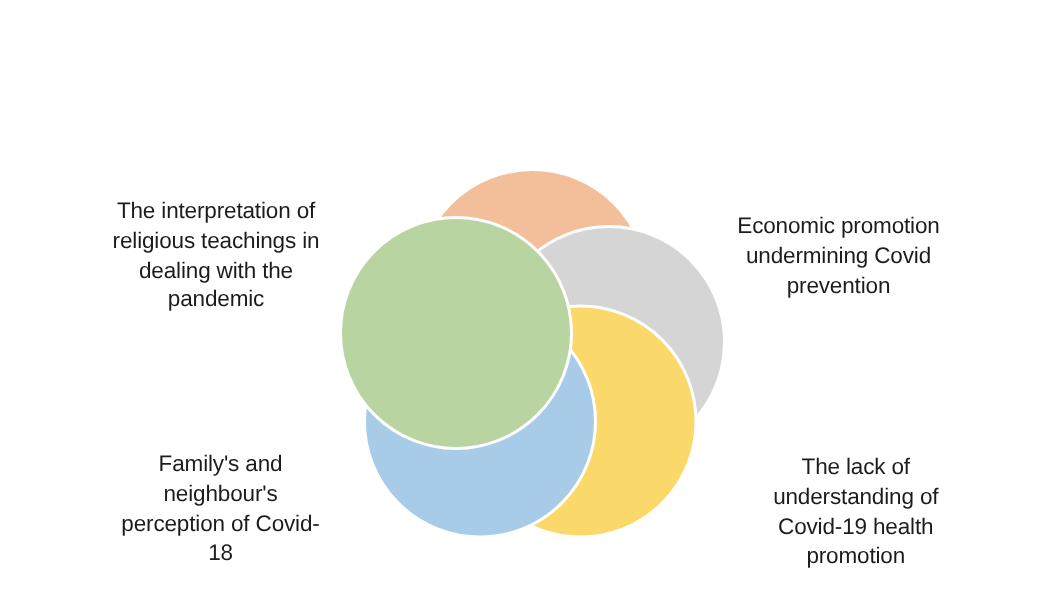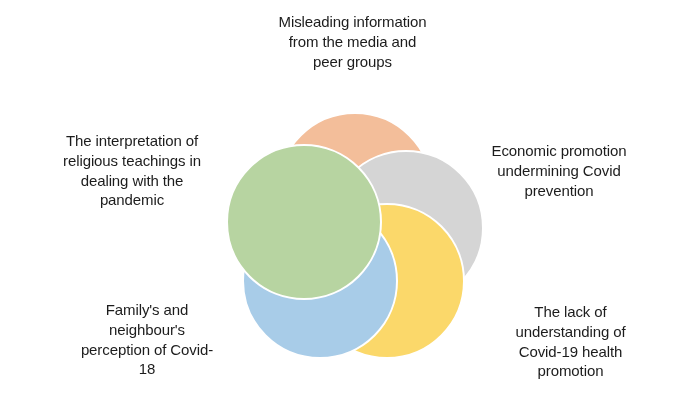--- a/index.html
+++ b/index.html
@@ -36,21 +36,21 @@
     color: #1c1c1c;
     white-space: pre-line;
     letter-spacing: -0.1px;
   }
   #label-top {
     left: 250px;
     top: 12px;
     width: 205px;
   }
   #label-left {
-    left: 36px;
+    left: 48px;
     top: 131px;
     width: 192px;
   }
   #label-right {
     left: 468px;
     top: 141px;
     width: 182px;
   }
   #label-bottom-right {
     left: 478px;
@@ -71,23 +71,20 @@
   <svg id="venn-svg" viewBox="0 0 700 400">
     <g id="circles-layer" style="mix-blend-mode: multiply;">
         <circle cx="355" cy="190" r="77" fill="#F3BE9A" stroke="#ffffff" stroke-width="2"></circle>
         <circle cx="406" cy="228" r="77" fill="#D5D5D5" stroke="#ffffff" stroke-width="2"></circle>
         <circle cx="387" cy="281" r="77" fill="#FBD86A" stroke="#ffffff" stroke-width="2"></circle>
         <circle cx="320" cy="281" r="77" fill="#A8CCE8" stroke="#ffffff" stroke-width="2"></circle>
         <circle cx="304" cy="222" r="77" fill="#B7D4A1" stroke="#ffffff" stroke-width="2"></circle>
       </g>
   </svg>
 
-  <div class="label" id="label-top">Misleading information
-from the media and
-peer groups</div>
 
   <div class="label" id="label-left">The interpretation of
 religious teachings in
 dealing with the
 pandemic</div>
 
   <div class="label" id="label-right">Economic promotion
 undermining Covid
 prevention</div>
 

